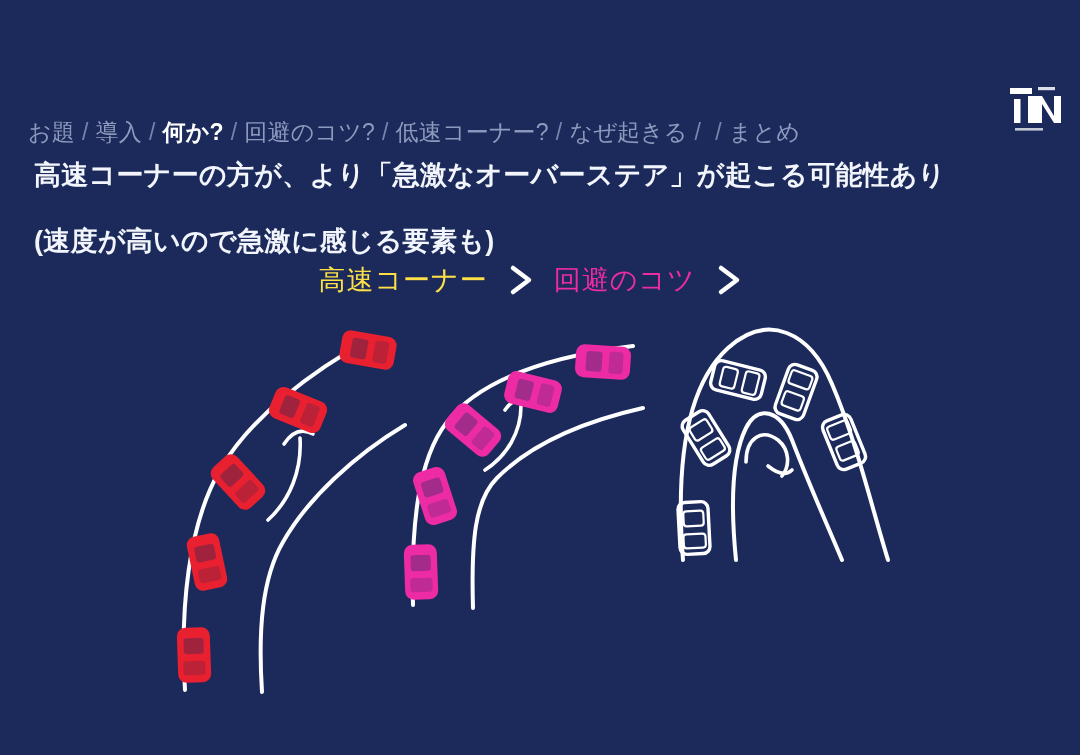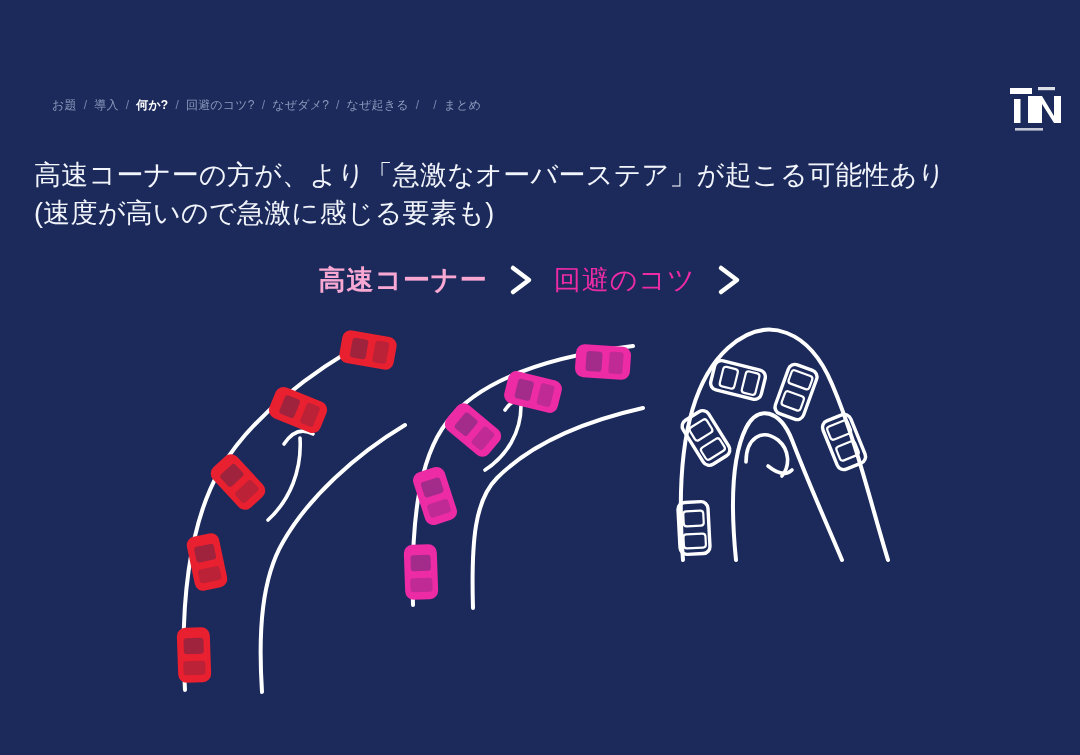--- a/index.html
+++ b/index.html
@@ -18,36 +18,37 @@
   }
   .slide {
     position: absolute;
     inset: 0;
     background: #1b2a5b;
   }
 
   
   .breadcrumb {
     position: absolute;
-    left: 52px;
+    left: 28px;
     top: 97px;
-    font-size: 12px;
+    font-size: 23px;
     letter-spacing: 0.2px;
     white-space: nowrap;
     color: #8d99bd;
     display: flex;
     align-items: baseline;
   }
   .crumb {
     color: #8d99bd;
     font-weight: 400;
   }
   .crumb.active {
     color: #ffffff;
     font-weight: 700;
+    margin-top: 20px;
   }
   .crumb-sep {
     color: #7784ab;
     margin: 0 7px;
     font-weight: 400;
   }
 
   
   .logo {
     position: absolute;
@@ -58,25 +59,25 @@
   }
 
   
   .headline {
     position: absolute;
     left: 34px;
     top: 156px;
     width: 1000px;
     font-size: 27px;
     line-height: 1.42;
-    font-weight: 400;
+    font-weight: 700;
     color: #f2f5fb;
     letter-spacing: 0.3px;
   }
-  .headline .l2 { display: block; }
+  .headline .l2 { display: block; margin-top: 28px; }
 
   
   .compare {
     position: absolute;
     left: 0;
     top: 262px;
     width: 1080px;
     display: flex;
     justify-content: center;
     align-items: center;
@@ -127,21 +128,21 @@
 
   <div class="breadcrumb" id="breadcrumb">
       <span class="crumb">お題</span>
       <span class="crumb-sep">/</span>
       <span class="crumb">導入</span>
       <span class="crumb-sep">/</span>
       <span class="crumb active">何か?</span>
       <span class="crumb-sep">/</span>
       <span class="crumb">回避のコツ?</span>
       <span class="crumb-sep">/</span>
-      <span class="crumb">なぜダメ?</span>
+      <span class="crumb">低速コーナー?</span>
       <span class="crumb-sep">/</span>
       <span class="crumb">なぜ起きる</span>
       <span class="crumb-sep">/</span>
       <span class="crumb-sep">/</span>
       <span class="crumb">まとめ</span>
     </div>
 
   <div class="logo">
     <svg viewBox="0 0 62 56" width="62" height="56" aria-hidden="true">
       <rect x="8" y="10" width="22" height="6" fill="#ffffff"></rect>
@@ -152,21 +153,21 @@
       <rect x="13" y="50" width="28" height="2.6" fill="#ffffff" opacity="0.75"></rect>
     </svg>
   </div>
 
   <div class="headline">
     <span class="l1">高速コーナーの方が、より「急激なオーバーステア」が起こる可能性あり</span>
     <span class="l2">(速度が高いので急激に感じる要素も)</span>
   </div>
 
   <div class="compare" id="compare-row">
-      <span class="cmp-item" style="color: #f9a8d4; font-weight: bold;">高速コーナー</span>
+      <span class="cmp-item" style="color: #fde047;">高速コーナー</span>
       <span class="cmp-gt">
         <svg width="30" height="34" viewBox="0 0 30 34" aria-hidden="true">
           <path d="M7 5 L23 17 L7 29" fill="none" stroke="#ffffff" stroke-width="4.5" stroke-linecap="round" stroke-linejoin="round"></path>
         </svg>
       </span>
       <span class="cmp-item" style="color: rgb(237, 43, 164);">回避のコツ</span>
       <span class="cmp-gt">
         <svg width="30" height="34" viewBox="0 0 30 34" aria-hidden="true">
           <path d="M7 5 L23 17 L7 29" fill="none" stroke="#ffffff" stroke-width="4.5" stroke-linecap="round" stroke-linejoin="round"></path>
         </svg>

